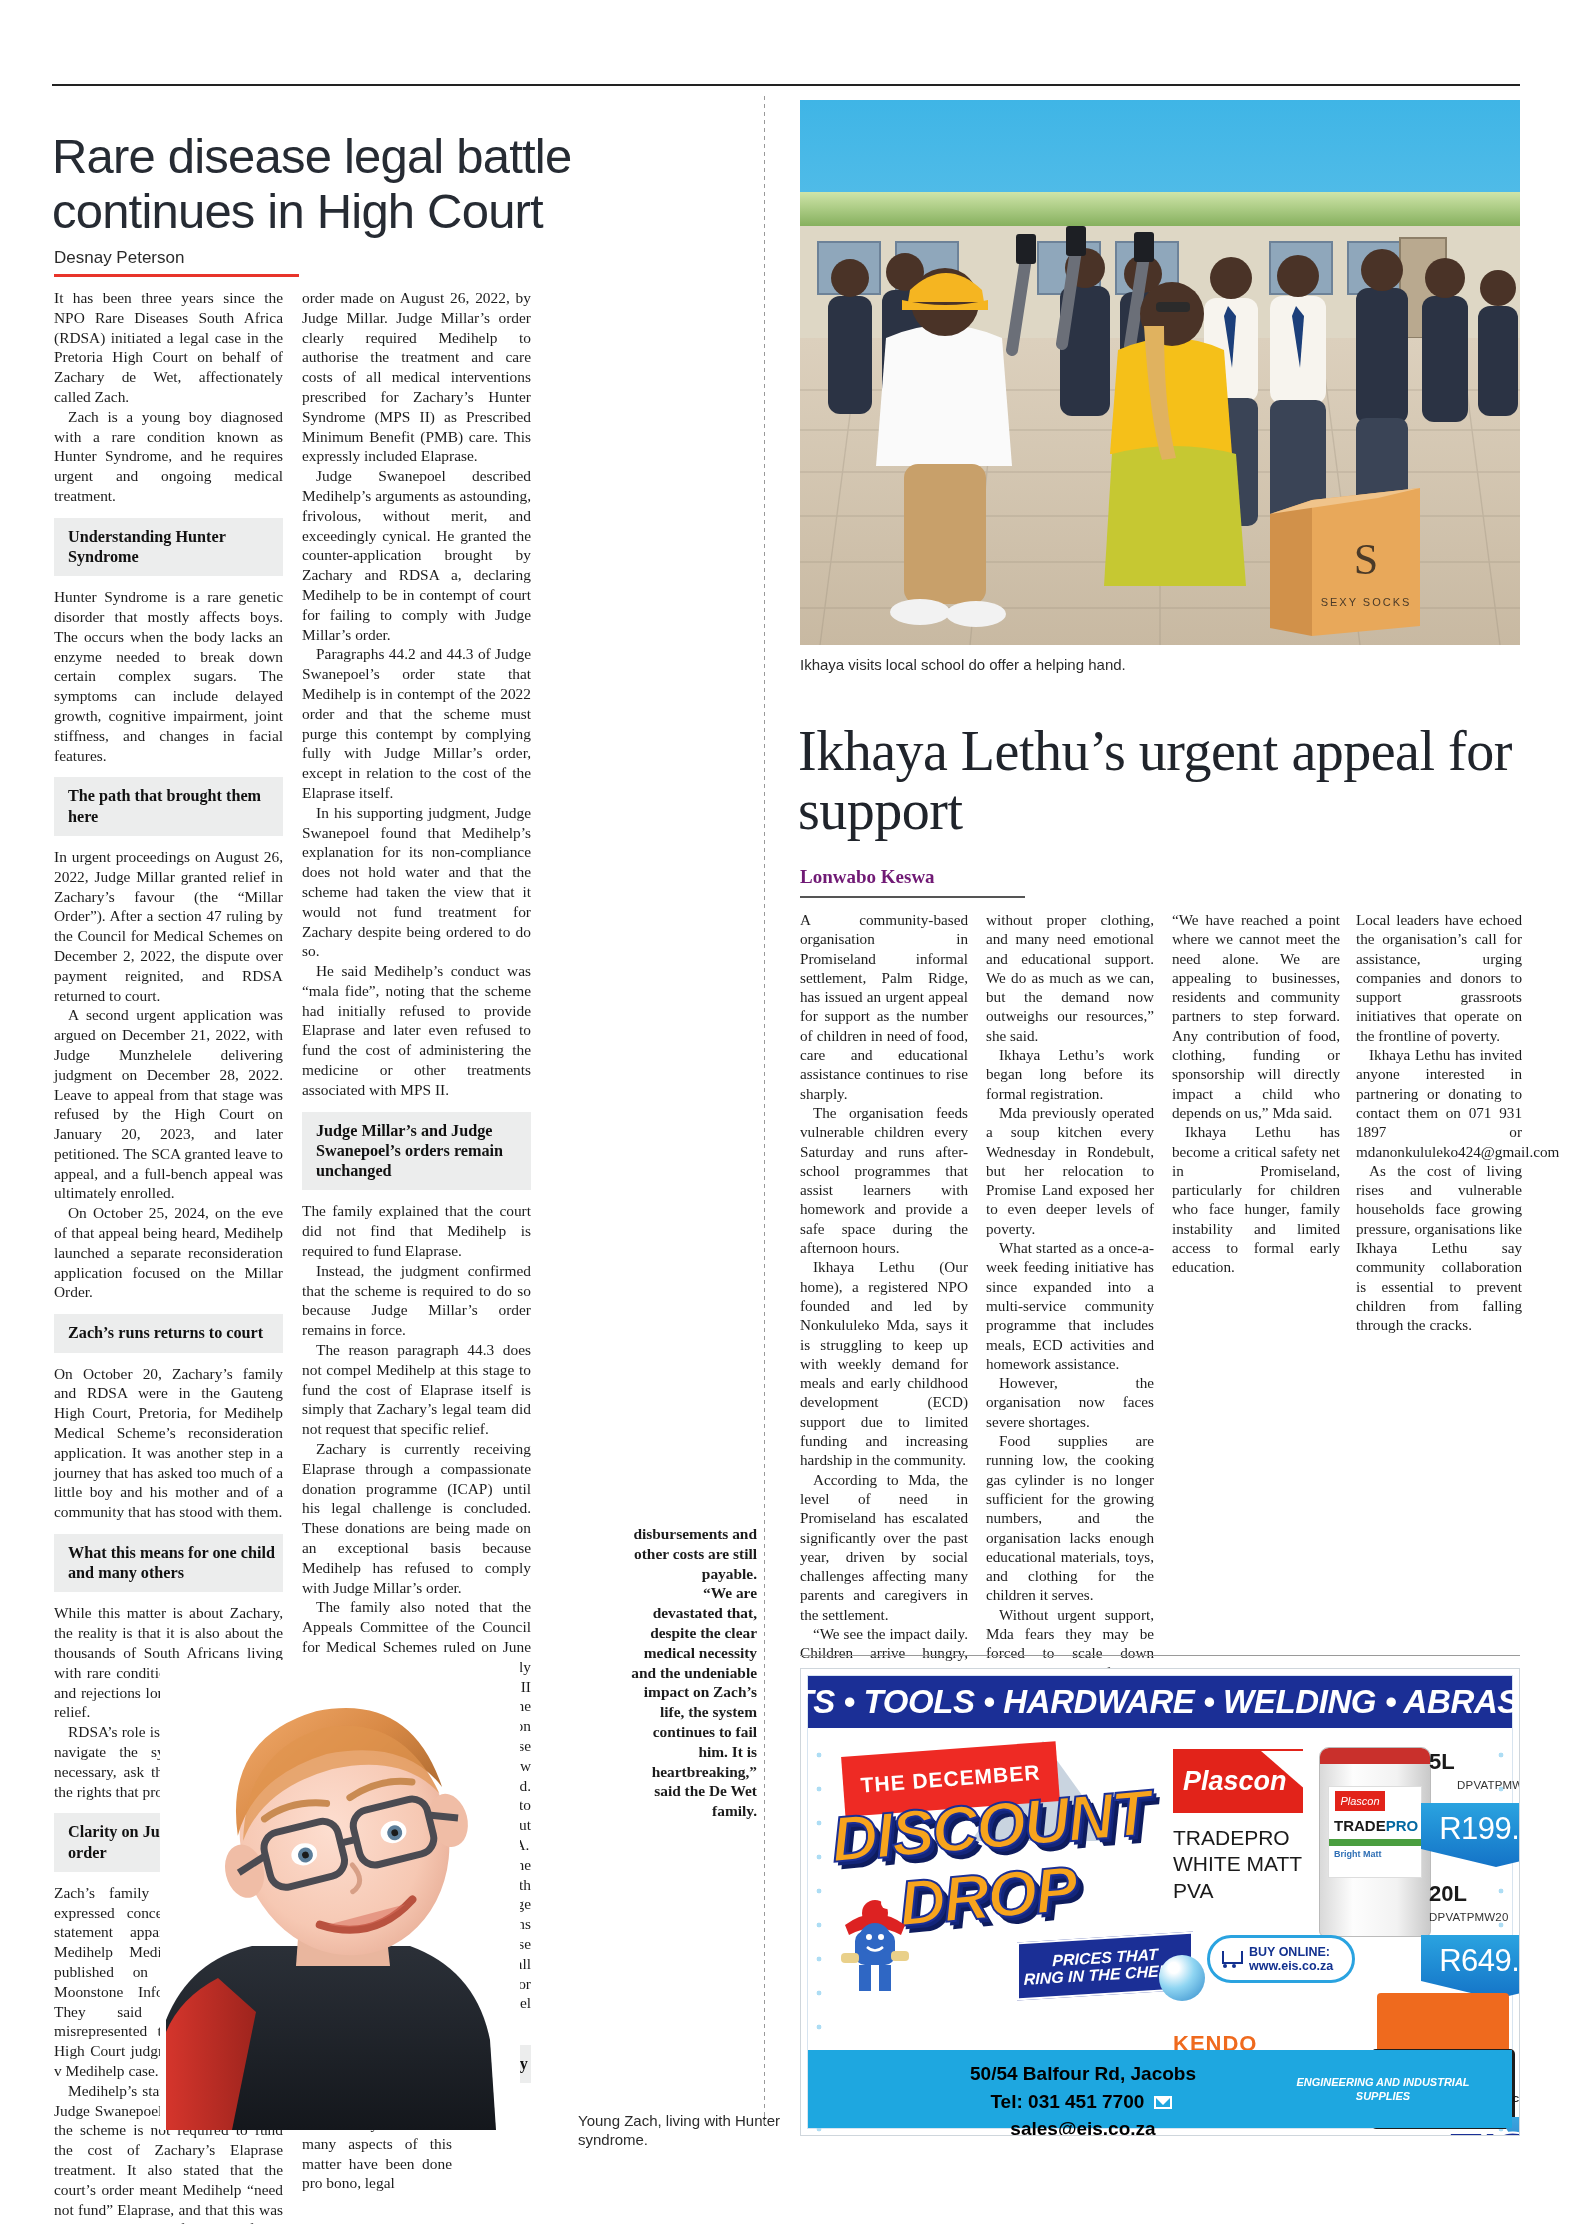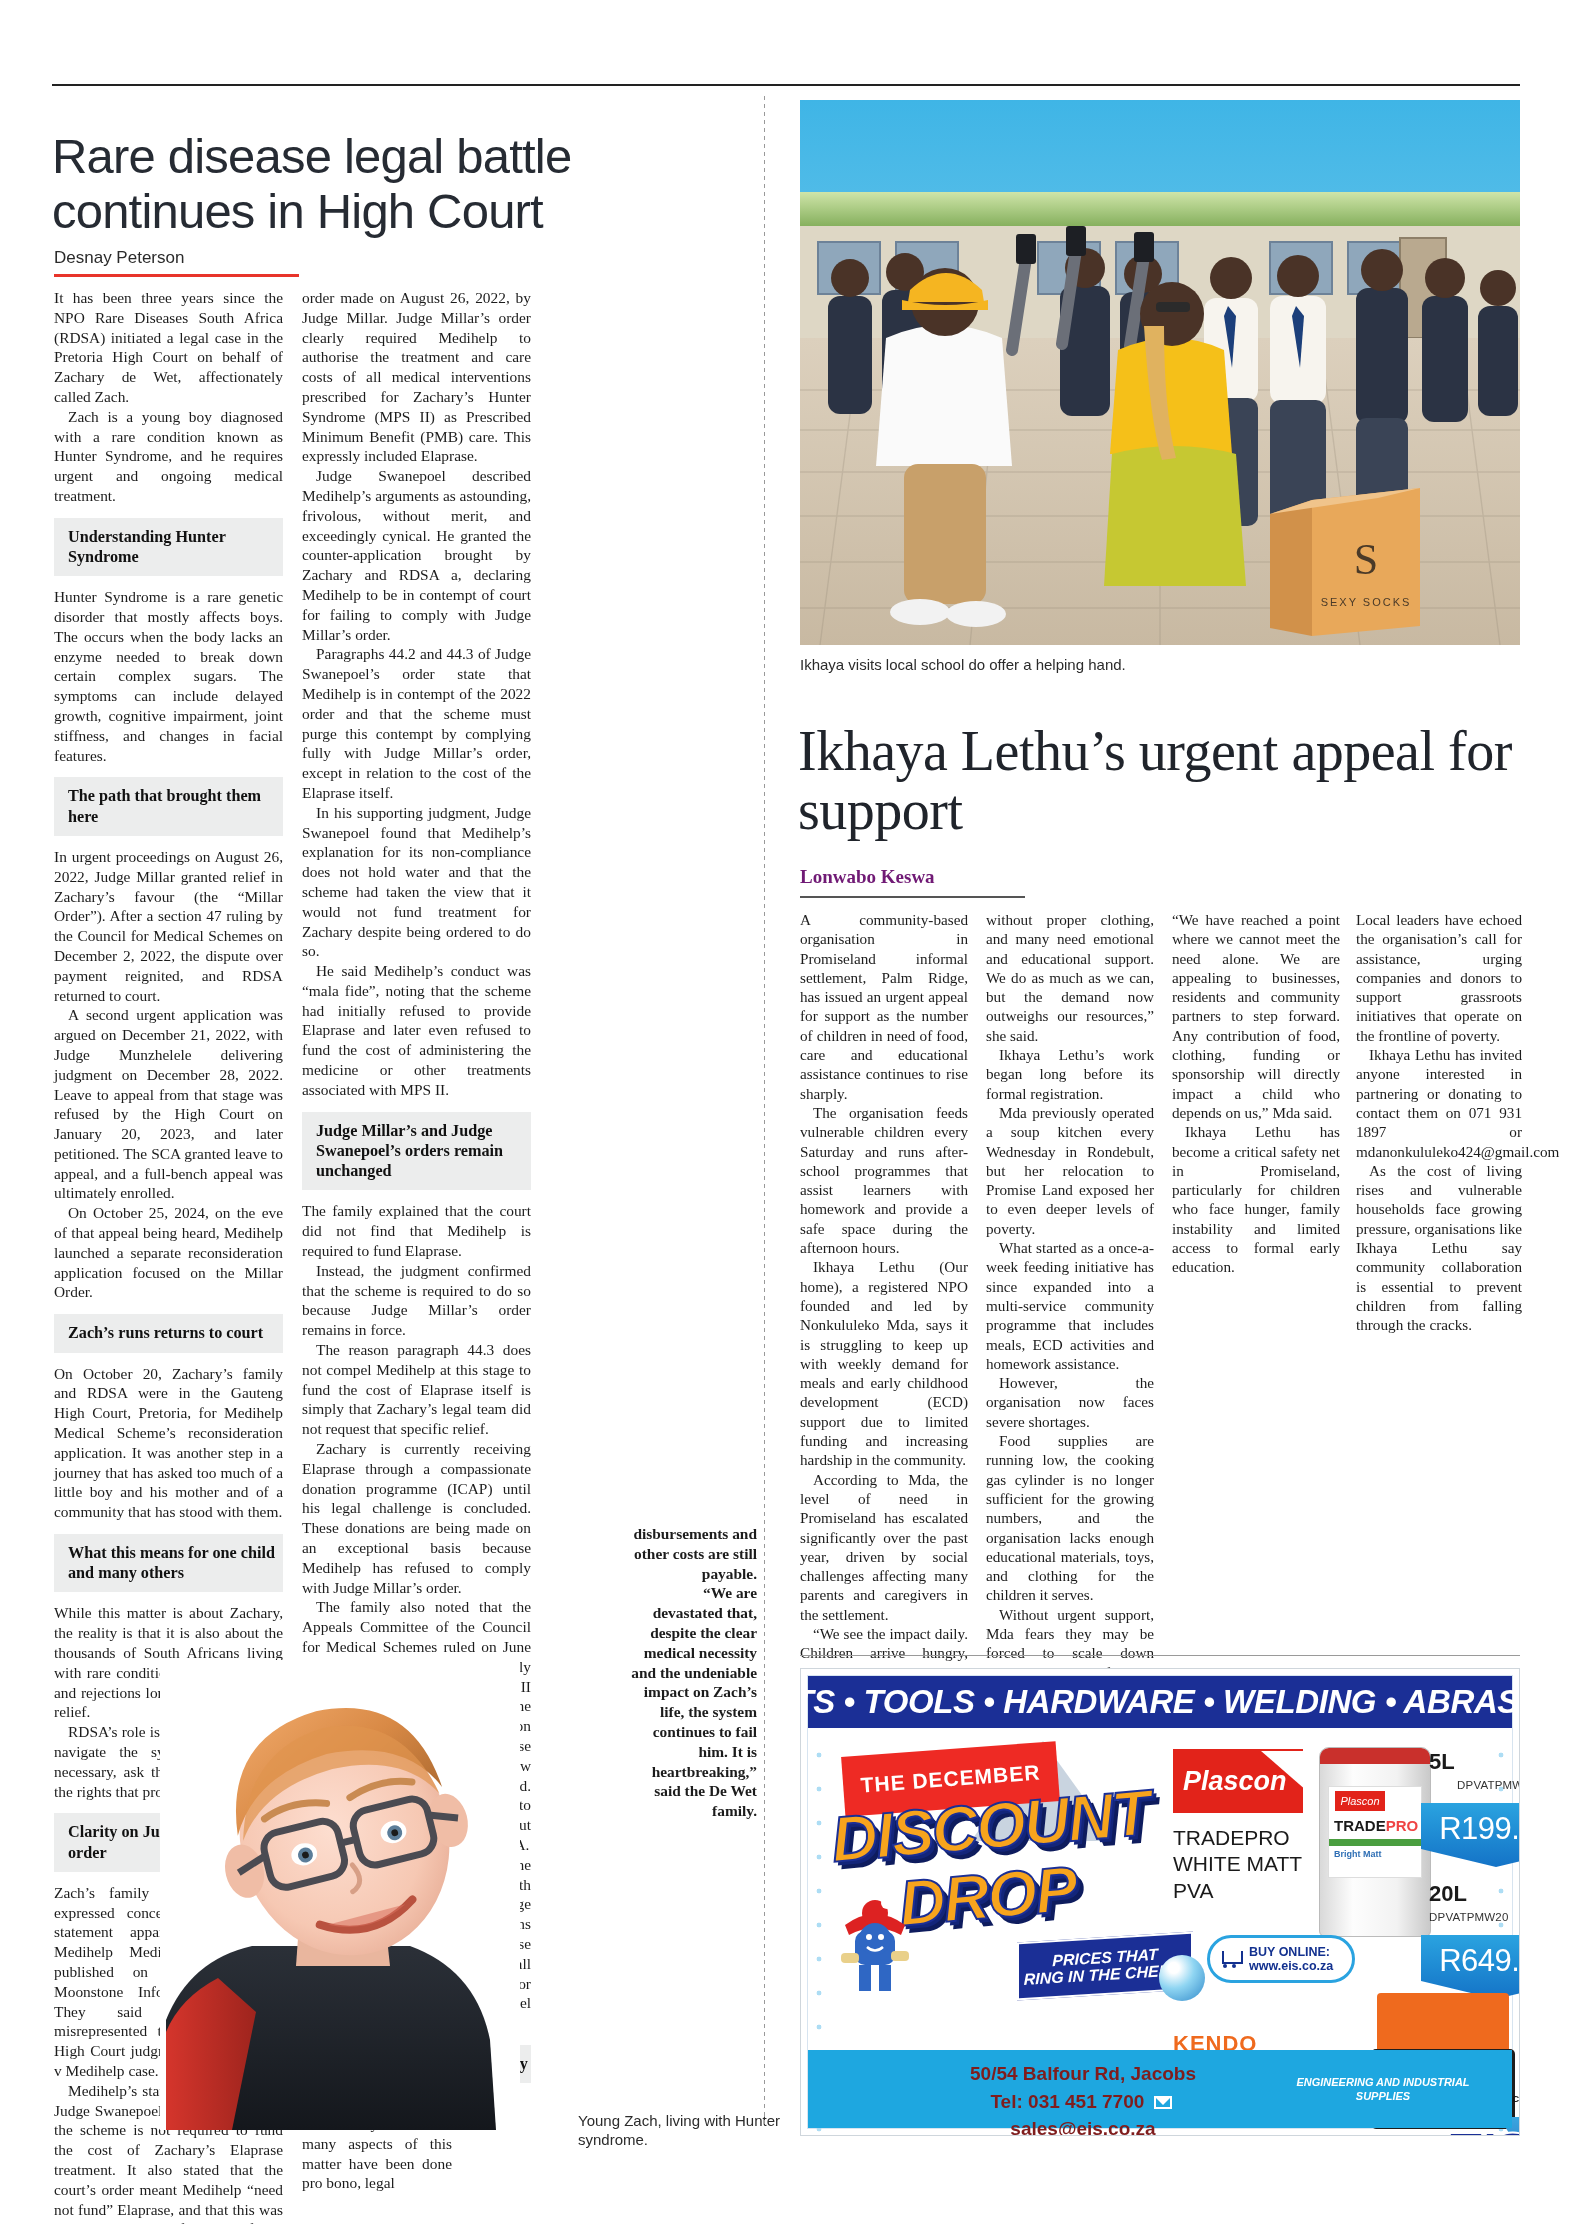--- a/index.html
+++ b/index.html
@@ -168,21 +168,21 @@
   .ad-prodname { position:absolute; left:372px; top:156px; width:140px;
                  font-family:"Liberation Sans", sans-serif; font-size:21px; line-height:1.25; color:#1a1a1a; }
   .paint-tin { position:absolute; left:518px; top:78px; width:112px; height:190px;
                background:linear-gradient(90deg,#d9d9d9,#fdfdfd 30%,#f2f2f2 70%,#c9c9c9);
                border-radius:10px 10px 6px 6px; overflow:hidden; border:1px solid #bbb; }
   .tin-lid { position:absolute; left:0; right:0; top:0; height:16px; background:#c9302c; border-radius:8px 8px 0 0; }
   .tin-label { position:absolute; left:8px; right:8px; top:38px; height:92px; background:#fff; border:1px solid #ddd; }
   .tin-red { position:absolute; left:6px; top:4px; width:50px; height:20px; background:#e2231a; }
   .tin-red i { color:#fff; font-family:"Liberation Sans",sans-serif; font-style:italic; font-size:11px; display:block; text-align:center; line-height:20px; }
   .tin-trade { position:absolute; left:5px; top:30px; font-family:"Liberation Sans",sans-serif; font-weight:bold; font-size:15px; color:#1a1a1a; }
-  .tin-trade em { color:#ef4444; font-style:normal; }
+  .tin-trade em { color:#0369a1; font-style:normal; }
   .tin-green { position:absolute; left:0; right:0; top:52px; height:7px; background:#4a9e3f; }
   .tin-sub { position:absolute; left:5px; top:62px; font-family:"Liberation Sans",sans-serif; font-weight:bold; font-size:9px; color:#2f6fb5; }
   .size-lbl { position:absolute; font-family:"Liberation Sans", sans-serif; font-weight:bold; font-size:22px; color:#1a1a1a; }
   .size-code { position:absolute; font-family:"Liberation Sans", sans-serif; font-size:11.5px; color:#333; letter-spacing:.2px; }
   .price-badge {
     position:absolute; background:linear-gradient(180deg,#2aa3e0,#1473c7);
     display:flex; align-items:center; justify-content:center;
     clip-path:polygon(0 0,100% 0,100% 72%,50% 100%,0 72%);
     box-shadow:2px 3px 5px rgba(0,0,0,.25);
   }
@@ -214,21 +214,21 @@
          font-family:"Liberation Sans",sans-serif; font-weight:bold; font-size:9.6px; color:#111; }
   .eis-logo { position:absolute; left:640px; top:436px; width:230px; height:118px; }
   .eis-text { position:absolute; left:0; top:14px; font-family:"Liberation Sans",sans-serif; font-weight:bold;
               font-style:italic; font-size:60px; color:#1b2f96; letter-spacing:-4px;
               -webkit-text-stroke:2px #fff; text-shadow:3px 3px 0 #0f1f6e; }
   .eis-check { position:absolute; left:58px; top:12px; width:164px; height:100px;
                clip-path:polygon(0 0,24% 0,52% 62%,88% 0,100% 0,58% 100%,38% 100%);
                background:linear-gradient(180deg,#3aa6e0,#1b3f9b); }
   .ad-footer { position:absolute; left:7px; right:7px; bottom:7px; height:78px; background:#1ea7e0; }
   .ad-footer .addr { position:absolute; left:110px; top:10px; width:330px; text-align:center;
-                     font-family:"Liberation Sans",sans-serif; font-weight:bold; color:#7f1d1d; font-size:19px; line-height:1.45; }
+                     font-family:"Liberation Sans",sans-serif; font-weight:bold; color:#000000; font-size:19px; line-height:1.45; }
   .ad-footer .mailicon { display:inline-block; width:18px; height:13px; border:2px solid #fff; vertical-align:-1px; margin:0 4px; position:relative; }
   .ad-footer .mailicon:after { content:""; position:absolute; left:0; top:0; width:0; height:0;
         border-left:7px solid transparent; border-right:7px solid transparent; border-top:7px solid #fff; }
   .ad-footer .eisline { position:absolute; left:470px; top:26px; width:210px; text-align:center;
                         font-family:"Liberation Sans",sans-serif; font-weight:bold; font-style:italic;
                         color:#fff; font-size:11px; line-height:1.25; }
   .snowball { position:absolute; border-radius:50%;
               background:radial-gradient(circle at 32% 28%, #ffffff 0 12%, #8fd5f2 45%, #2f88c9 100%); }
 </style>
 </head>

